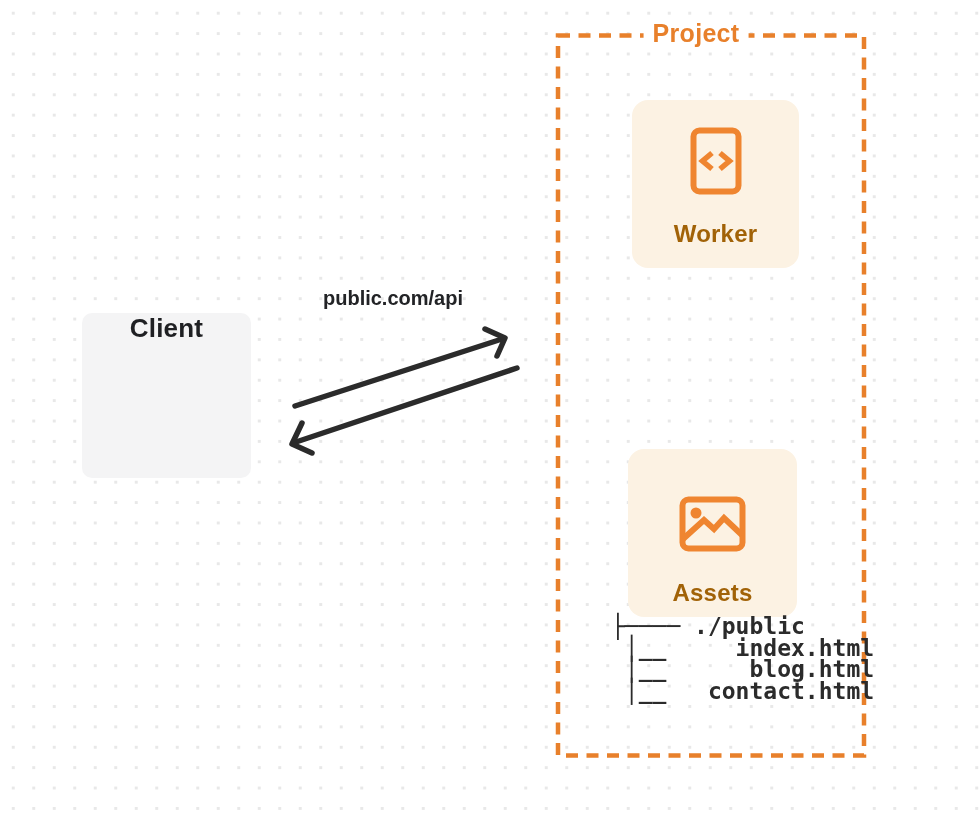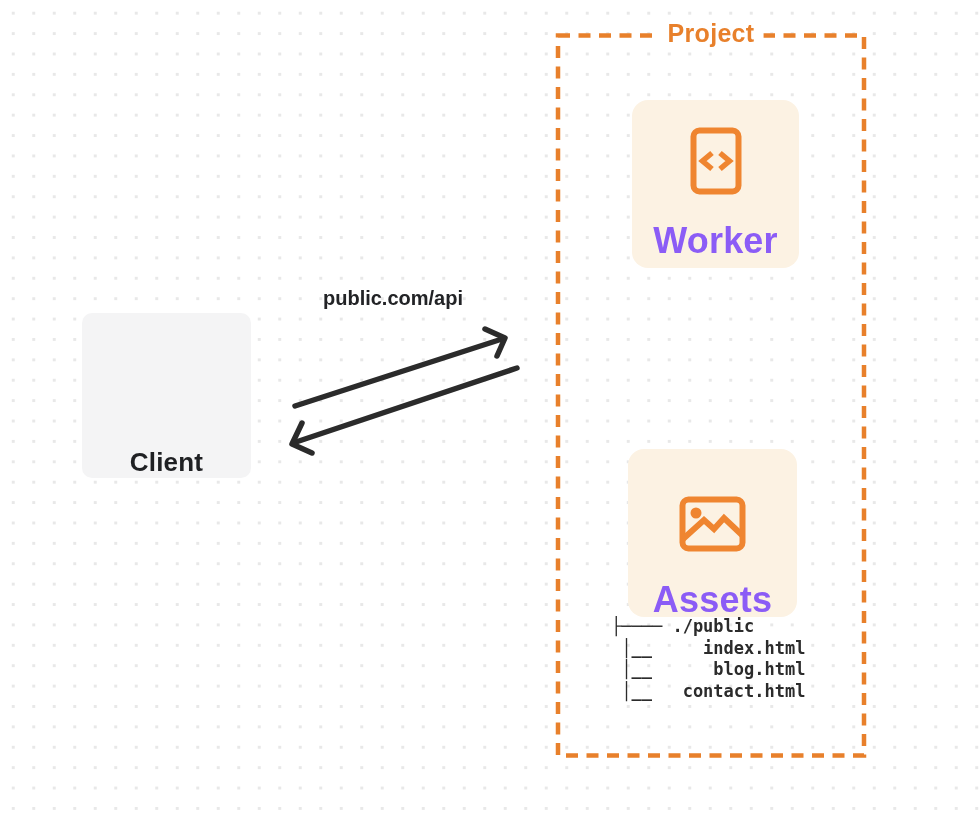--- a/index.html
+++ b/index.html
@@ -32,39 +32,39 @@
     align-items: center;
     z-index: 2;
   }
   .card.cream {
     background: #fcf2e3;
     border-radius: 16px;
   }
   .card.gray {
     background: #f4f4f5;
     border-radius: 10px;
-    justify-content: flex-end;
+    justify-content: flex-start;
   }
   #worker-card { left: 632px; top: 100px; width: 167px; height: 168px; padding-top: 27px; }
   #assets-card { left: 628px; top: 449px; width: 169px; height: 168px; padding-top: 47px; }
   #client-card { left: 82px;  top: 313px; width: 169px; height: 165px; }
 
   .node-label {
-    font-size: 36px;
+    font-size: 24px;
     font-weight: bold;
-    color: #8b5cf6;
+    color: #a16207;
     letter-spacing: 0.2px;
   }
   #worker-card .node-label { margin-top: 25px; }
   #assets-card .node-label { margin-top: 27px; }
   #client-card .node-label { color: #1f2023; font-size: 26px; }
 
   #project-label {
     position: absolute;
-    left: 711px;
+    left: 696px;
     top: 19px;
     transform: translateX(-50%);
     z-index: 3;
     background: #ffffff;
     padding: 0 9px;
     font-size: 25px;
     font-weight: bold;
     color: #e8802b;
     letter-spacing: 0.3px;
     white-space: nowrap;
@@ -81,21 +81,21 @@
     z-index: 2;
     white-space: nowrap;
   }
   #file-tree {
     position: absolute;
     left: 611px;
     top: 616px;
     margin: 0;
     z-index: 2;
     font-family: "DejaVu Sans Mono", monospace;
-    font-size: 17px;
+    font-size: 23px;
     font-weight: bold;
     line-height: 21.5px;
     color: #2b2b2b;
     white-space: pre;
   }
   .icon-box { line-height: 0; }
 </style>
 </head>
 <body>
 

